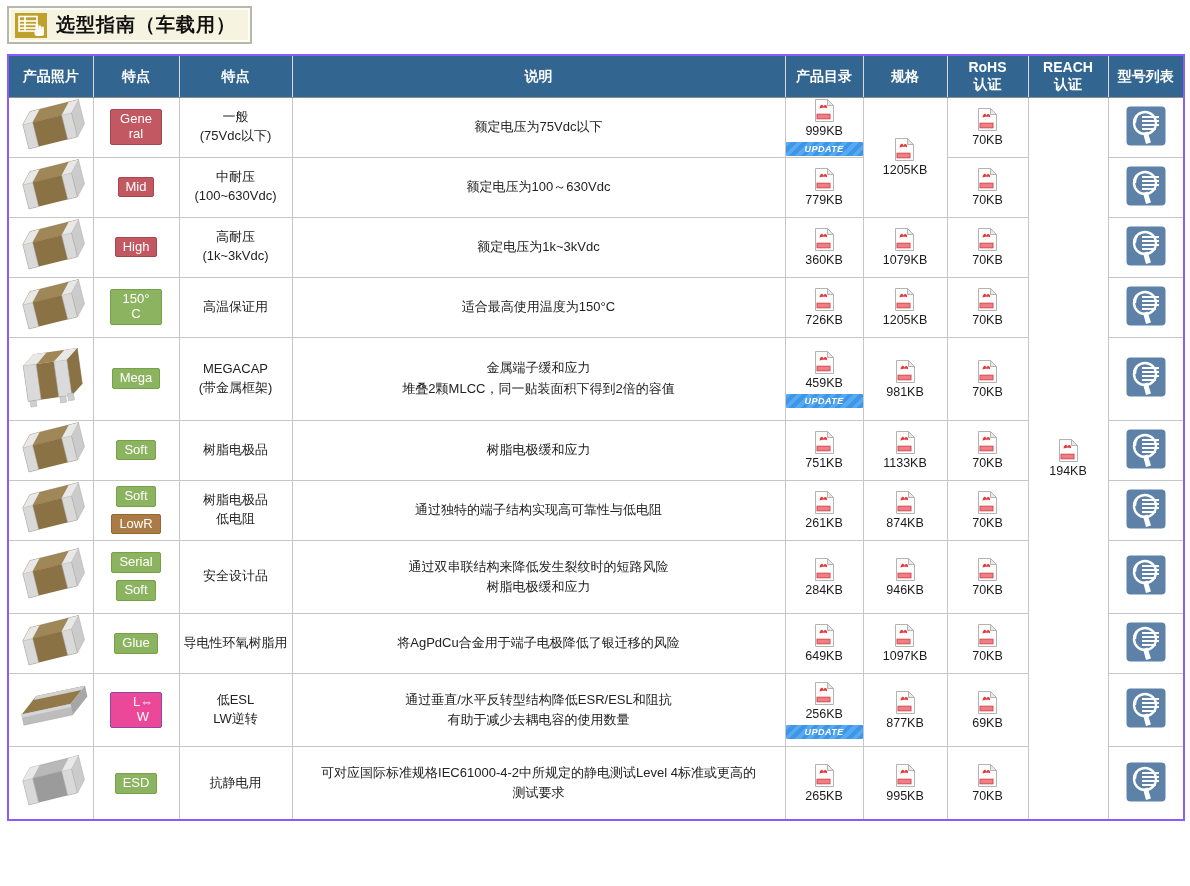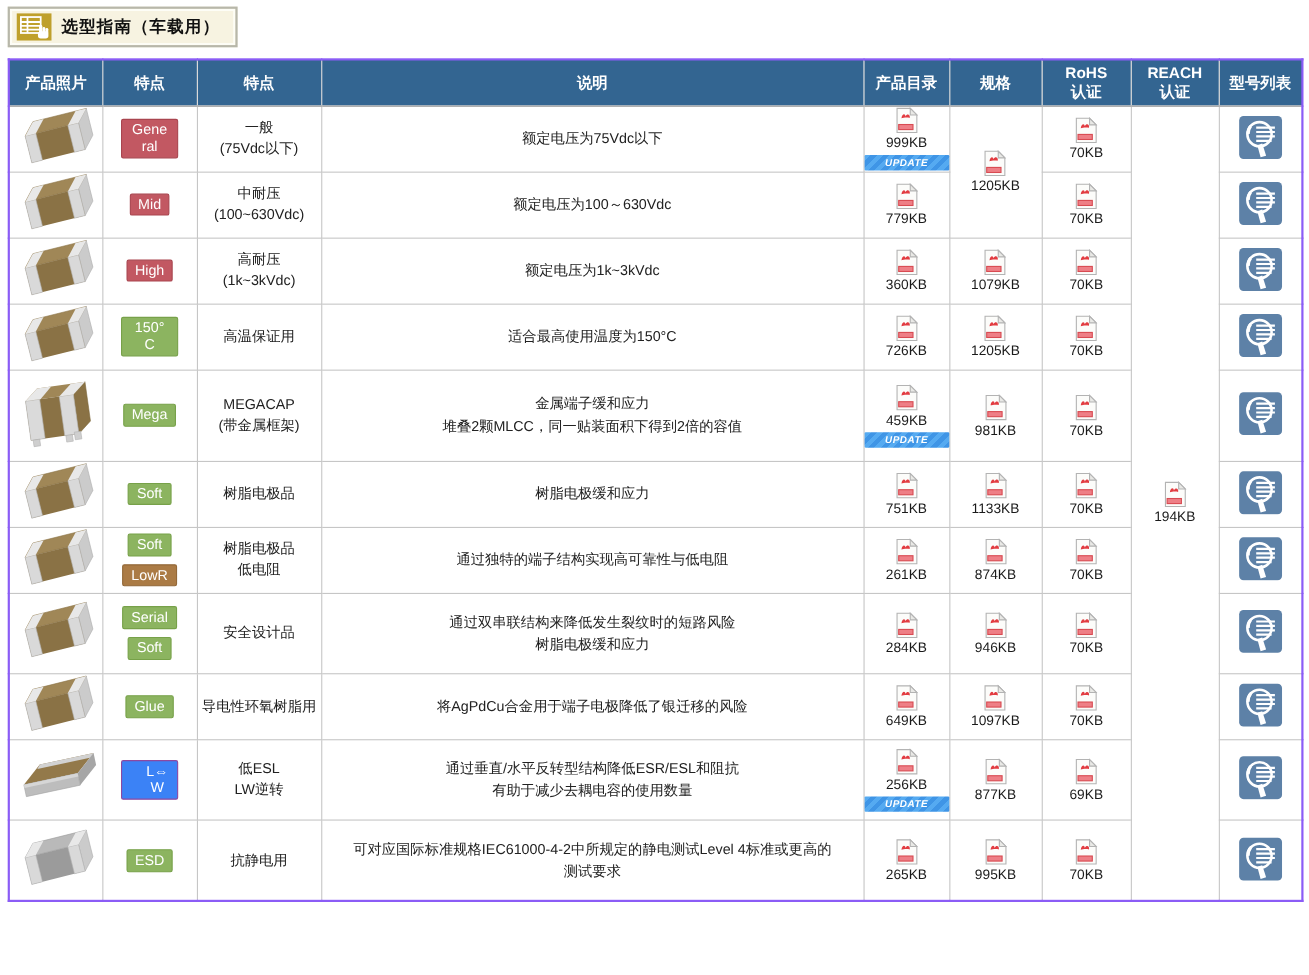--- a/index.html
+++ b/index.html
@@ -12,21 +12,21 @@
   .title-box {
     display: inline-flex;
     align-items: center;
     gap: 9px;
     margin: 6px 0 0 7px;
     padding: 4px 14px 4px 6px;
     background: #f7f3e1;
     border: 2px solid #b7b7aa;
     box-shadow: inset 0 0 0 2px #fdfdf6;
   }
-  .title-text { font-size: 15px; font-weight: bold; color: #111; letter-spacing: 1px; }
+  .title-text { font-size: 19px; font-weight: bold; color: #111; letter-spacing: 1px; }
 
   
   table.sel {
     border-collapse: collapse;
     table-layout: fixed;
     width: 1176px;
     margin: 10px 0 0 7px;
     border: 2px solid #8b5cf6;
   }
   table.sel thead th {
@@ -62,21 +62,21 @@
     font-size: 13px;
     line-height: 1.15;
     border-radius: 2px;
     border: 1px solid;
     max-width: 52px;
     word-break: break-word;
   }
   .badge.red    { background: #c25862; border-color: #a9454f; }
   .badge.green  { background: #8cb460; border-color: #77a149; }
   .badge.brown  { background: #ab7b45; border-color: #936838; }
-  .badge.purple { background: #3b82f6; border-color: #8d48a0; padding-left: 21px; }
+  .badge.purple { background: #ec4899; border-color: #8d48a0; padding-left: 21px; }
 
   
   .pdf {
     display: inline-flex;
     flex-direction: column;
     align-items: center;
     gap: 1px;
     text-decoration: none;
     color: #1a1a1a;
     font-size: 12.5px;

